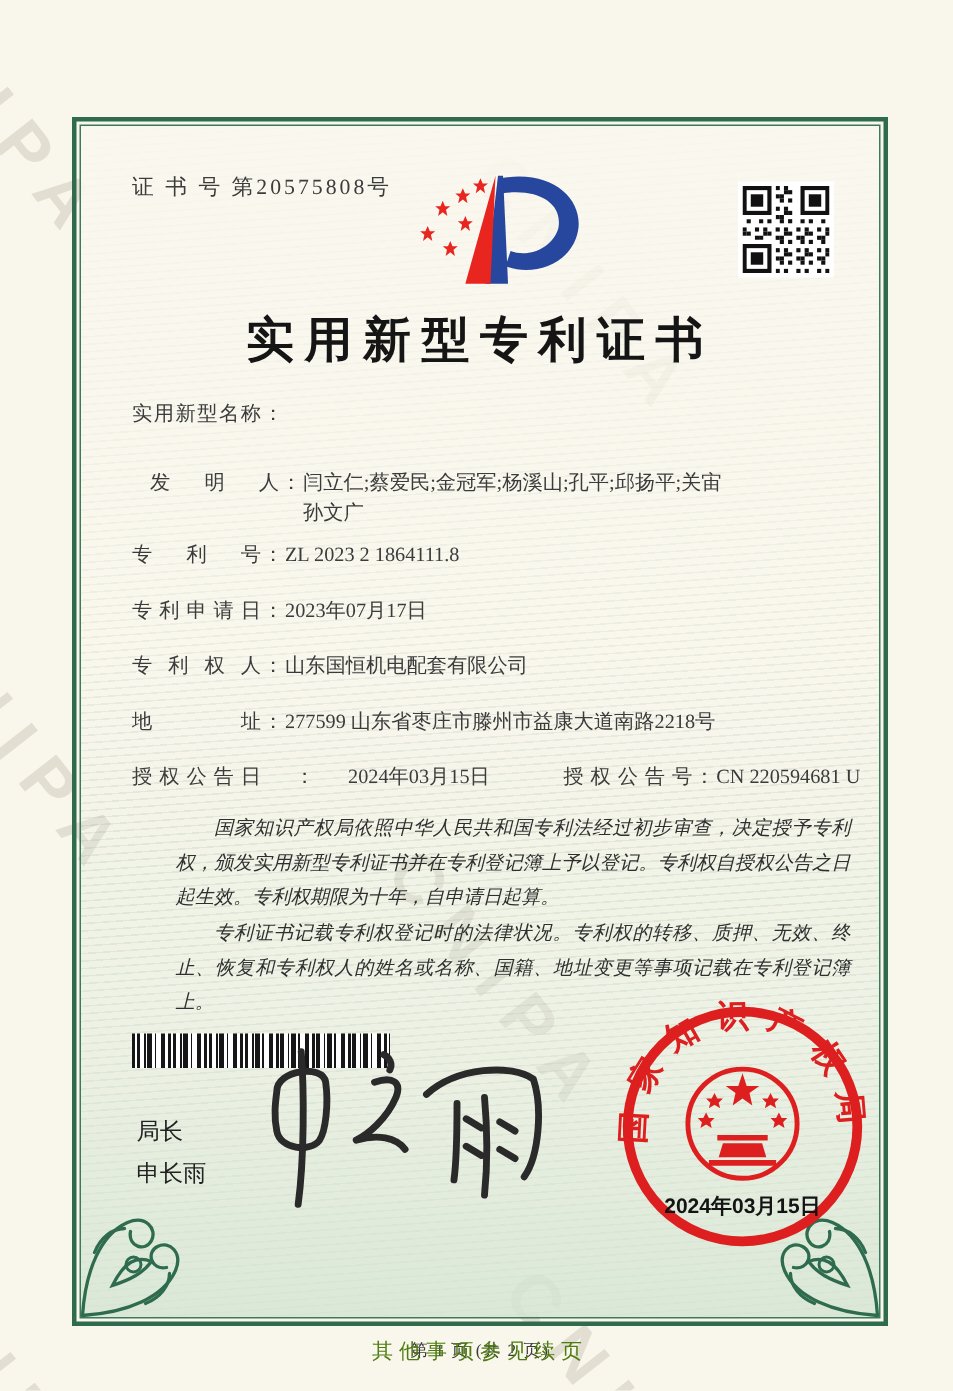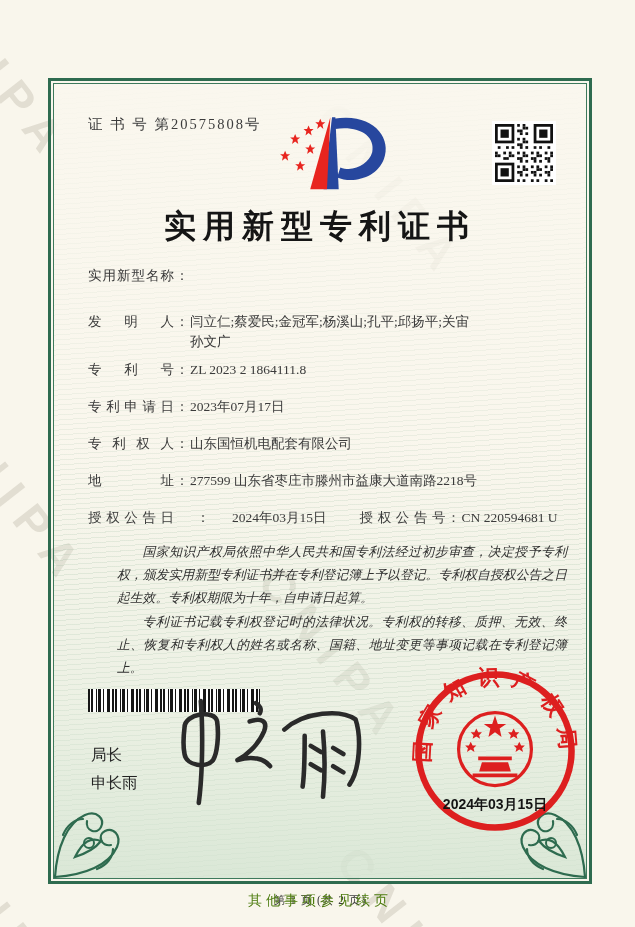--- a/index.html
+++ b/index.html
@@ -57,23 +57,23 @@
   .title {
     position:absolute; left:0; top:124px; width:100%;
     text-align:center; font-size:32px; font-weight:bold;
     letter-spacing:7px; color:#151515;
   }
   
   .row { position:absolute; left:37px; font-size:13.5px; color:#3b3b3b; display:flex; align-items:flex-start; line-height:20px; }
   .flabel { display:inline-block; width:86px; text-align:justify; text-align-last:justify; }
   .colon  { display:inline-block; width:16px; text-align:center; }
   .fvalue { display:inline-block; }
-  .r1{top:185px;} .r2{top:231px;} .r3{top:279px;} .r4{top:316px;}
+  .r1{top:185px;} .r2{top:231px;margin-left:12px;} .r3{top:279px;} .r4{top:316px;}
   .r5{top:353px;} .r6{top:390px;} .r7{top:427px;gap:21px;}
-  .pair2 { display:flex; margin-left:12px; }
+  .pair2 { display:flex; margin-left:28px; }
   
   .paras {
     position:absolute; left:30px; top:460px; width:486px;
     font-size:12.8px; line-height:1.78; text-align:justify;
     font-style:italic; color:#2f2f2f;
   }
   .paras p { text-indent:2em; margin-bottom:2px;margin-left:36px; }
   
   .barcode {
     position:absolute; left:37px; top:608px; width:172px; height:23px;

